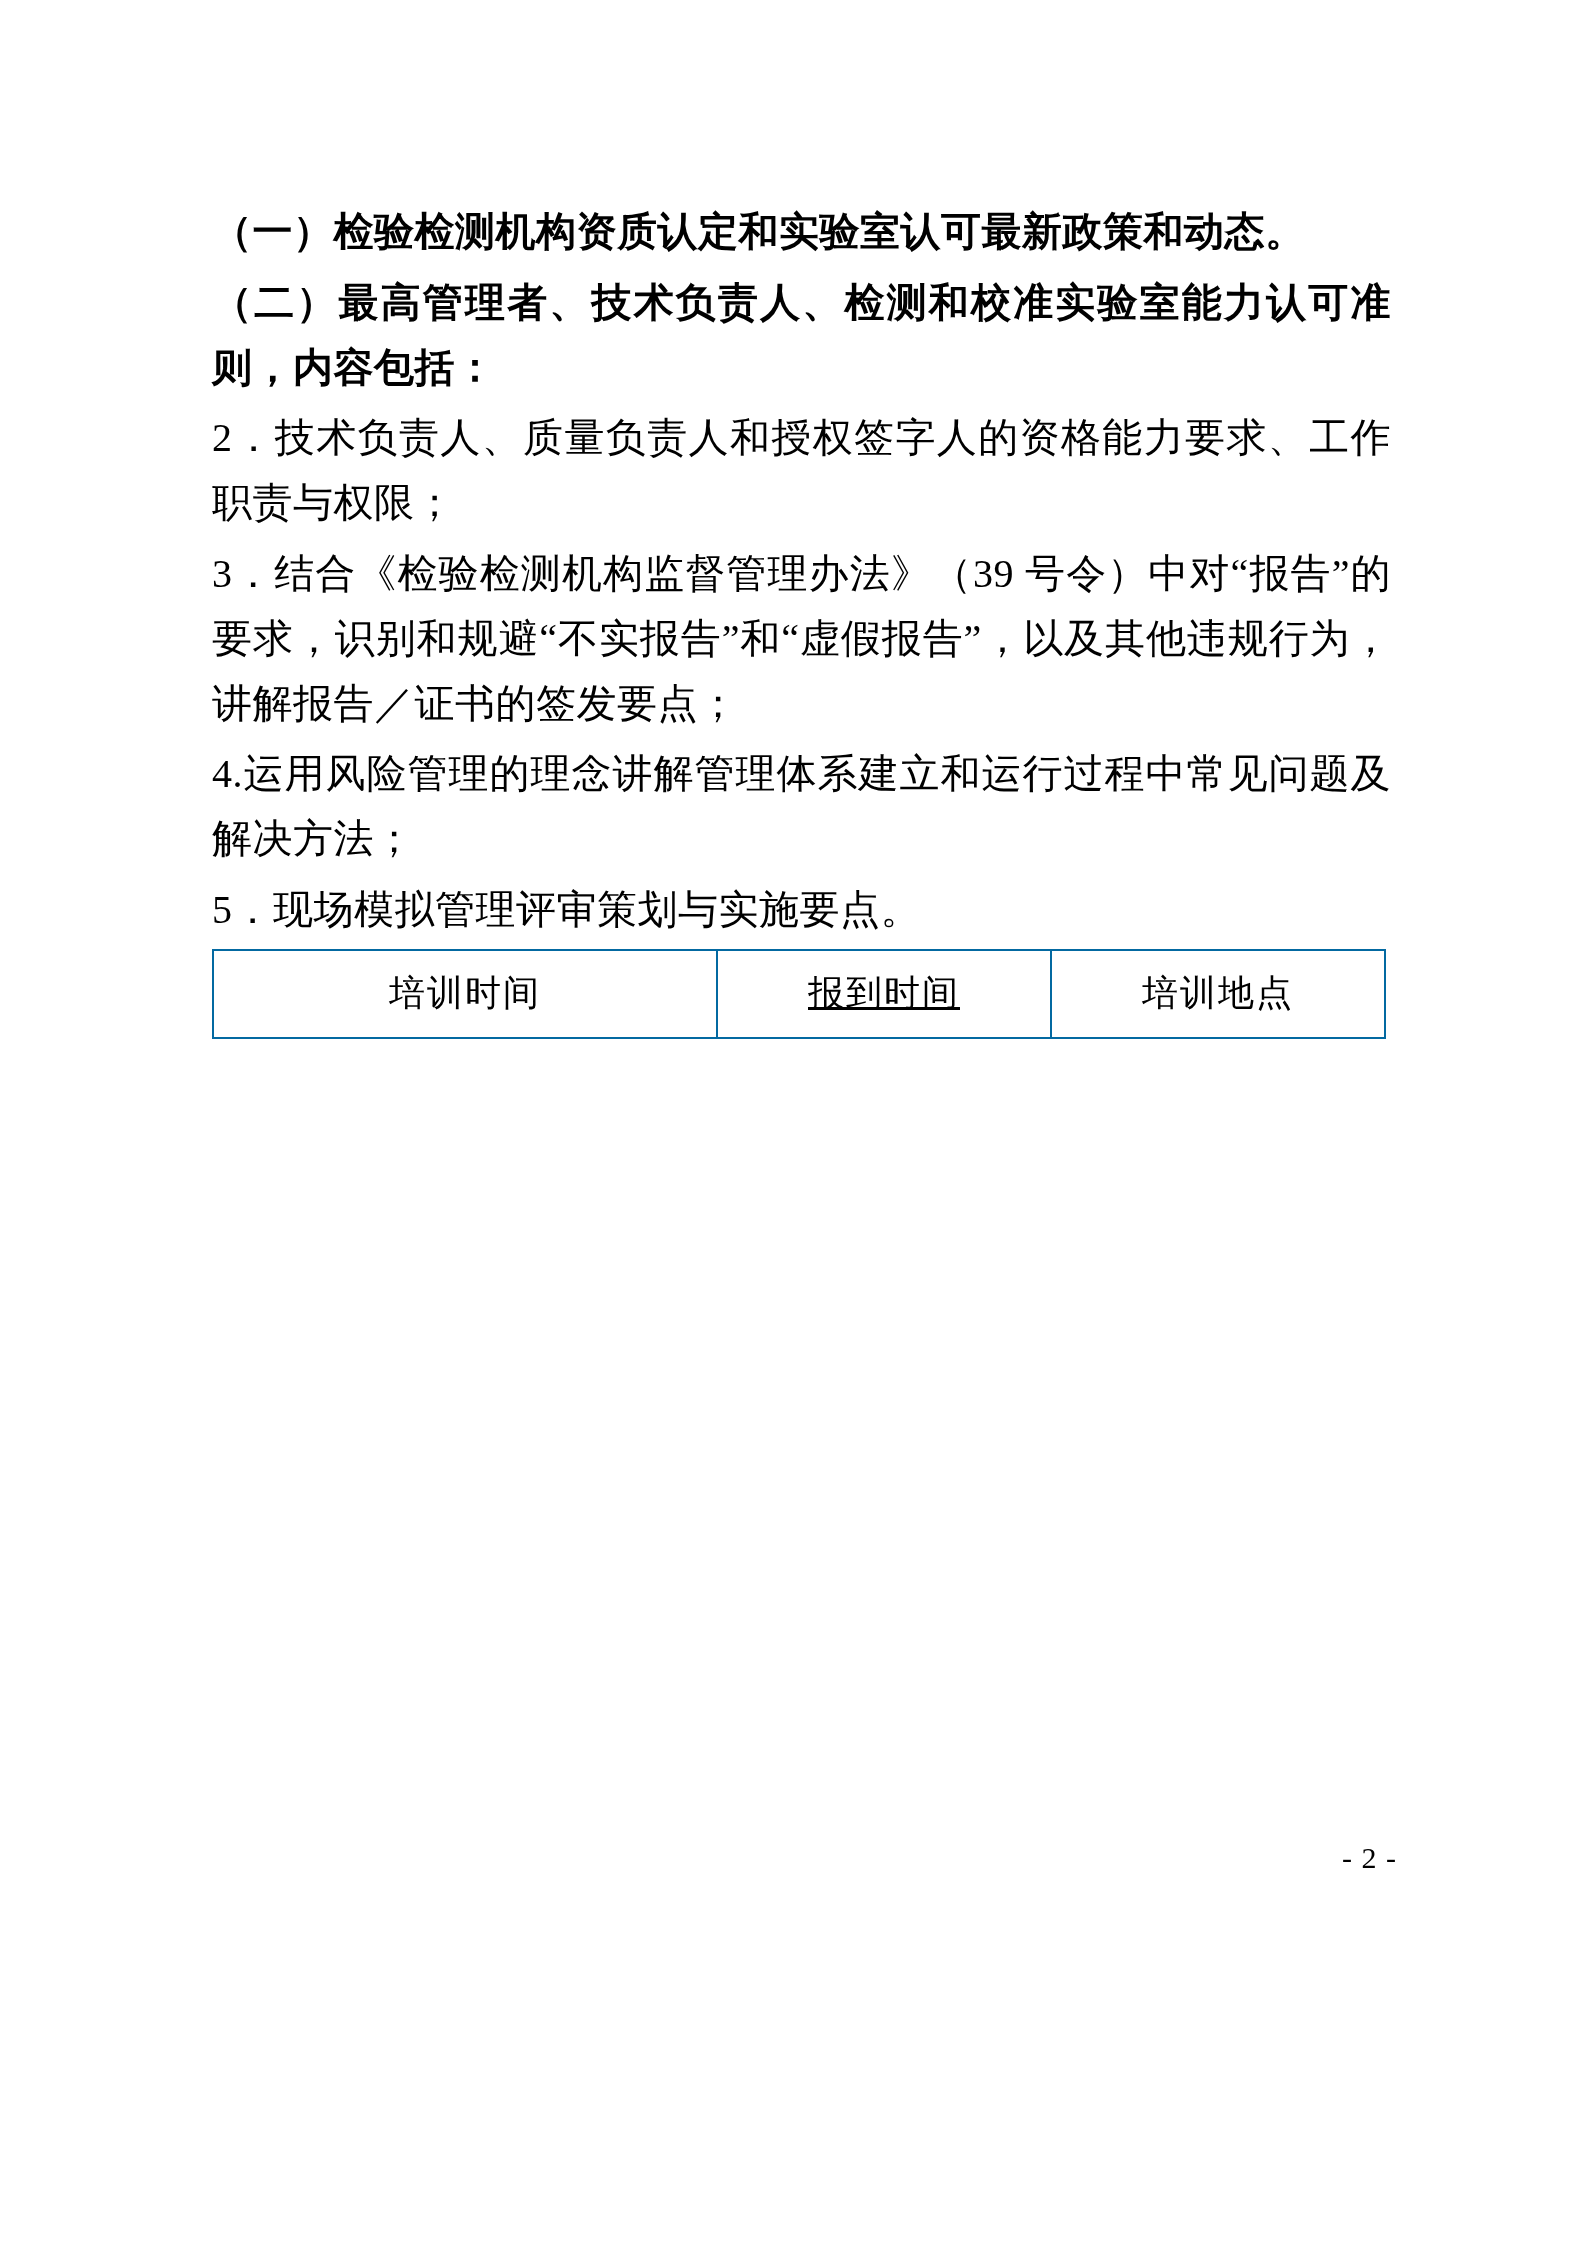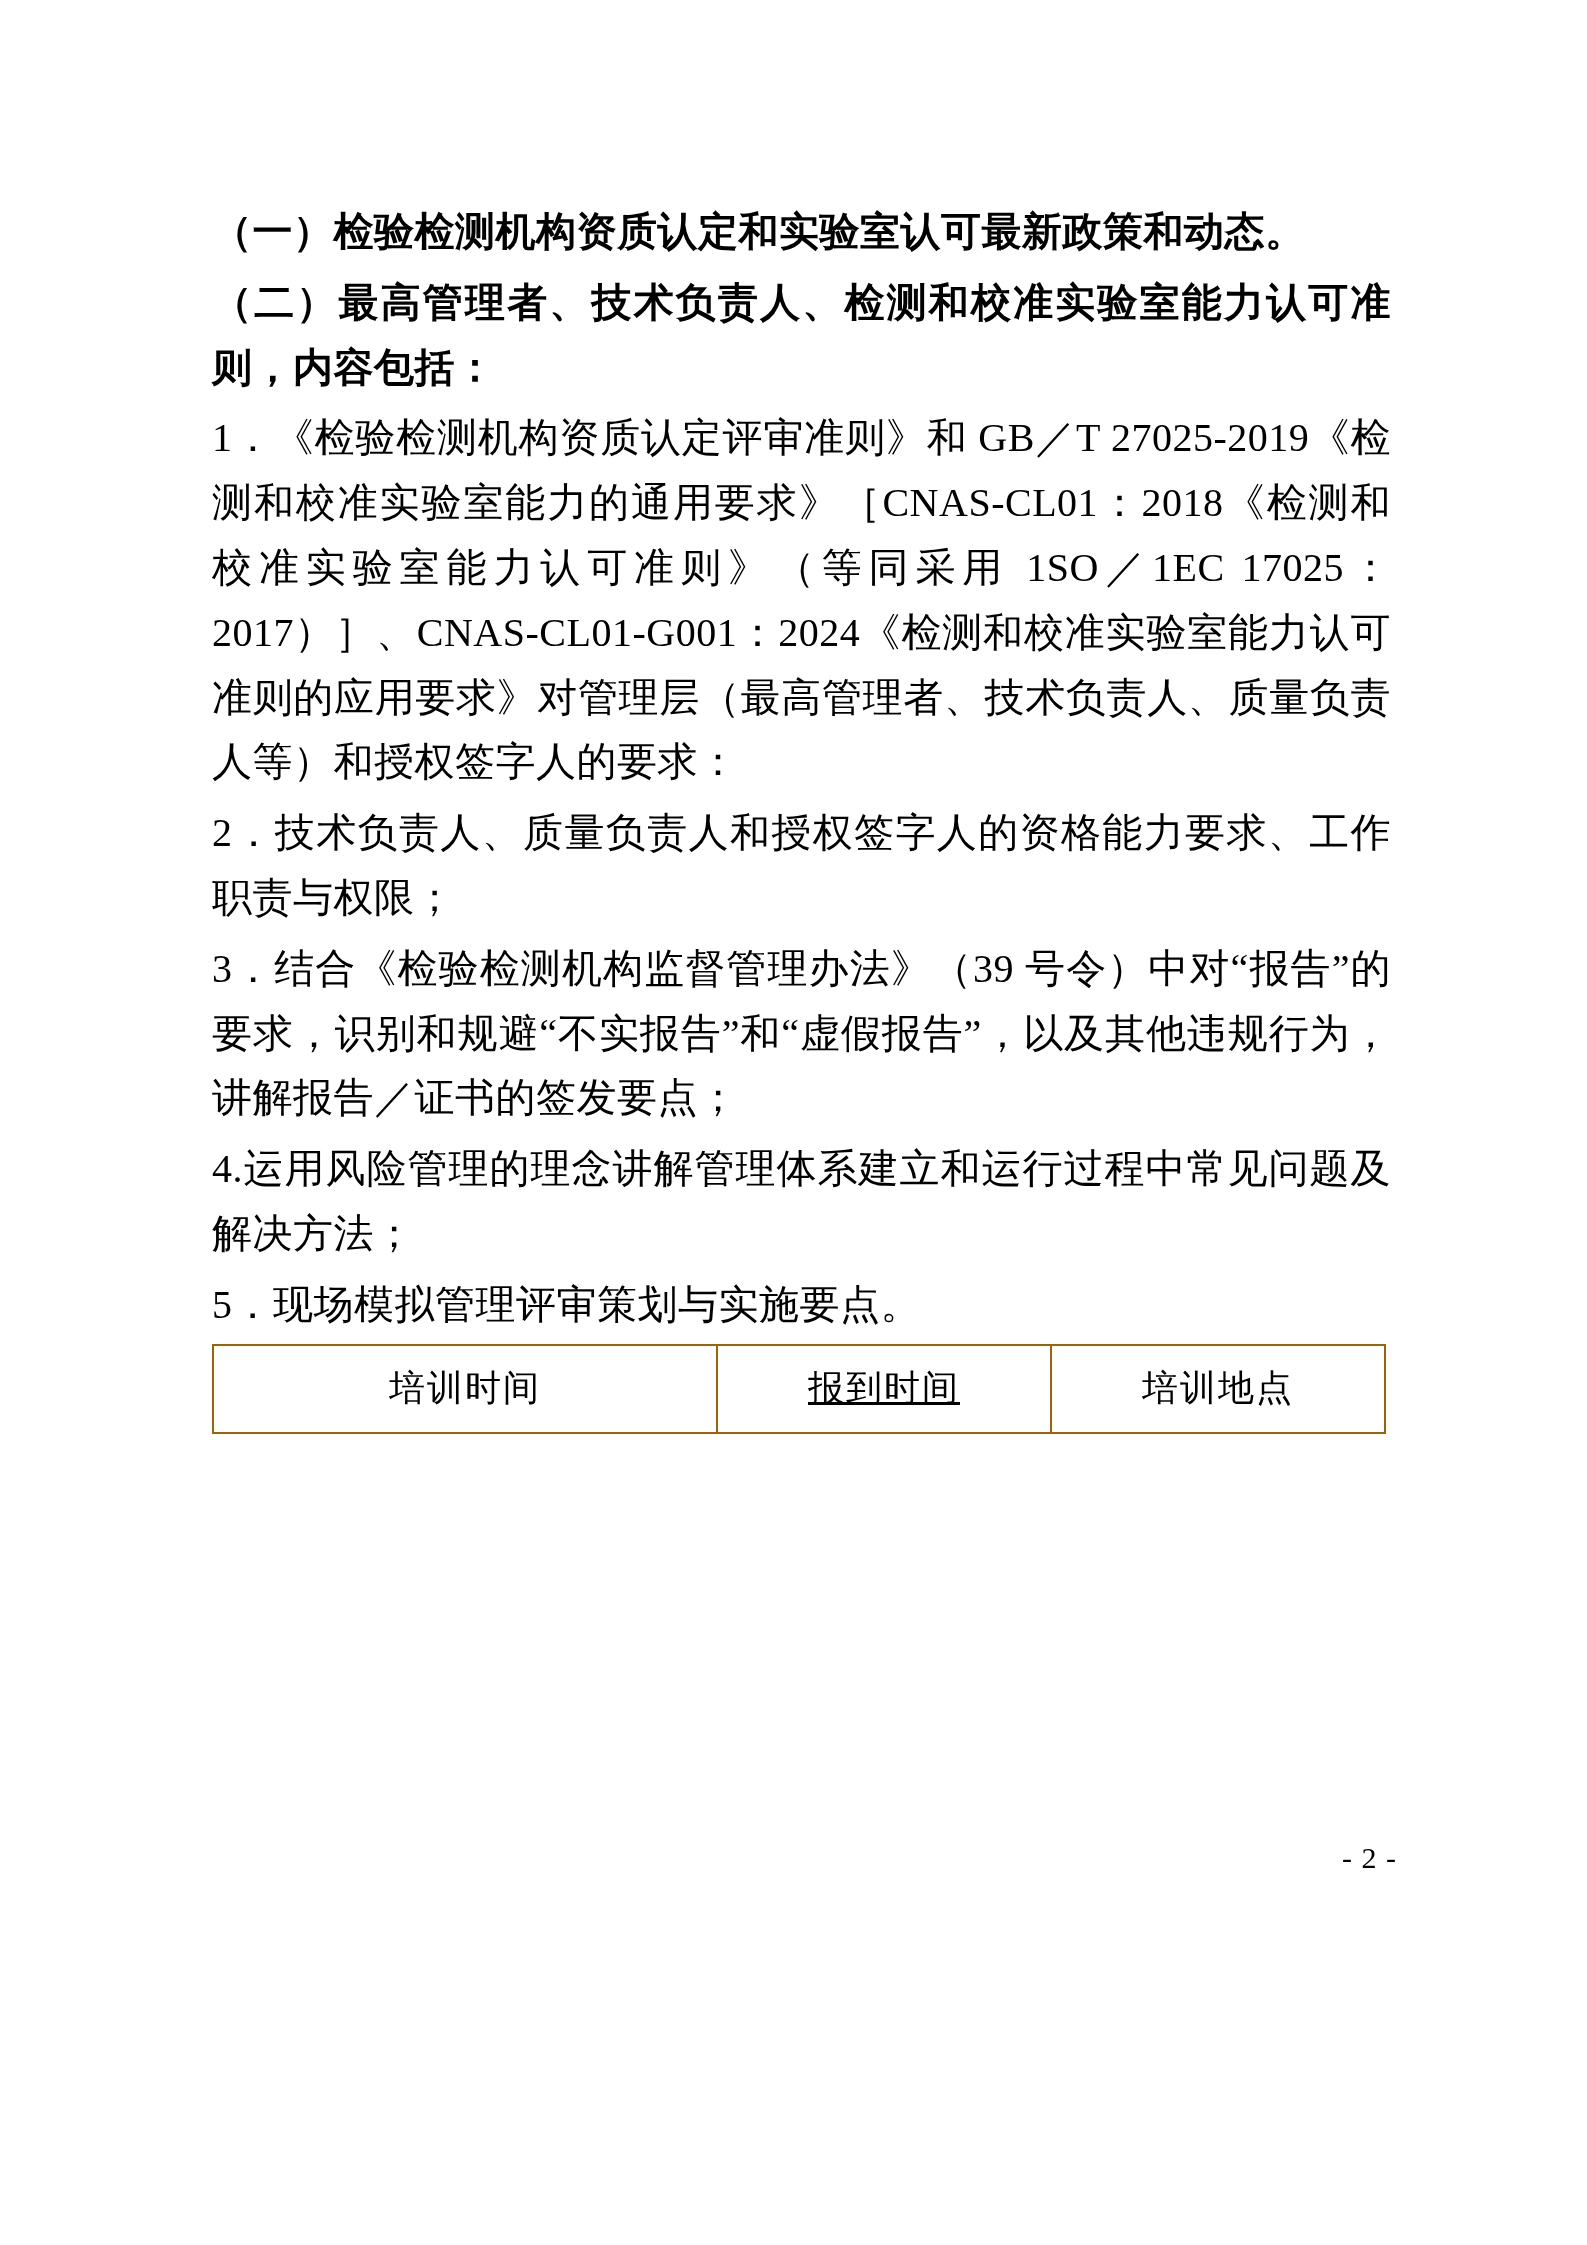--- a/index.html
+++ b/index.html
@@ -42,21 +42,21 @@
     margin: 26px 0 16px 0;
     letter-spacing: 1px;
   }
   table.schedule {
     border-collapse: collapse;
     width: 1160px;
     margin-left: 0px;
     table-layout: fixed;
   }
   table.schedule td {
-    border: 2px solid #a16207;
+    border: 2px solid #0369a1;
     height: 84px;
     text-align: center;
     vertical-align: middle;
     font-size: 36px;
     letter-spacing: 2px;
   }
   .col-a { width: 500px; }
   .col-b { width: 330px; text-decoration: underline; }
   .col-c { width: 330px; }
   .page-number {
@@ -69,21 +69,20 @@
 </style>
 </head>
 <body>
 
 <div class="page">
 
   <p class="para bold">（一）检验检测机构资质认定和实验室认可最新政策和动态。</p>
 
   <p class="para bold">（二）最高管理者、技术负责人、检测和校准实验室能力认可准则，内容包括：</p>
 
-  <p class="para">1．《检验检测机构资质认定评审准则》和 GB／T 27025-2019《检测和校准实验室能力的通用要求》［CNAS-CL01：2018《检测和校准实验室能力认可准则》（等同采用 1SO／1EC 17025：2017）］、CNAS-CL01-G001：2024《检测和校准实验室能力认可准则的应用要求》对管理层（最高管理者、技术负责人、质量负责人等）和授权签字人的要求：</p>
 
   <p class="para">2．技术负责人、质量负责人和授权签字人的资格能力要求、工作职责与权限；</p>
 
   <p class="para">3．结合《检验检测机构监督管理办法》（39 号令）中对“报告”的要求，识别和规避“不实报告”和“虚假报告”，以及其他违规行为，讲解报告／证书的签发要点；</p>
 
   <p class="para">4.运用风险管理的理念讲解管理体系建立和运行过程中常见问题及解决方法；</p>
 
   <p class="para">5．现场模拟管理评审策划与实施要点。</p>
 
 

